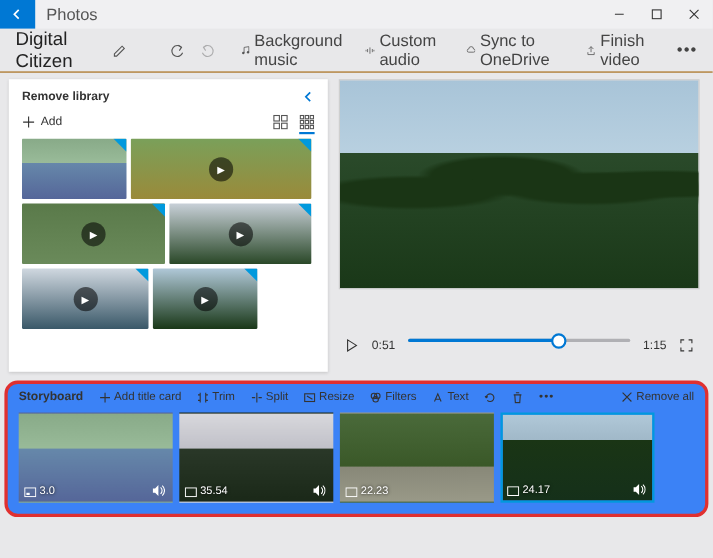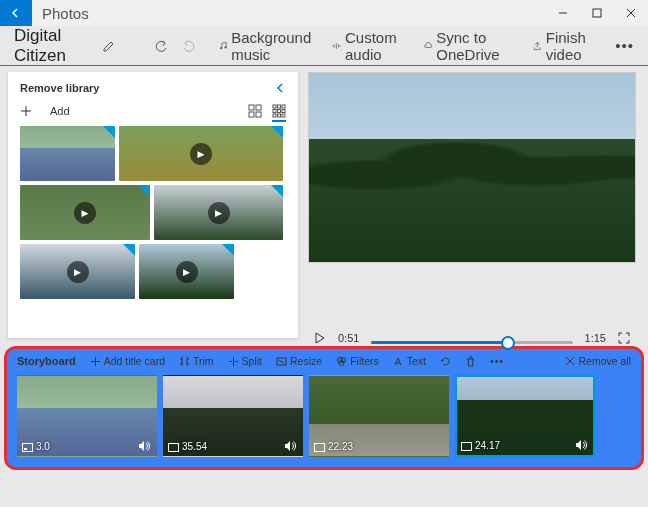--- a/index.html
+++ b/index.html
@@ -15,35 +15,35 @@
 .proj-title { font-size: 17px; font-weight: 400; color: #222; }
 .hicon { display: flex; align-items: center; gap: 4px; font-size: 15px; color: #444; cursor: pointer; }
 .hspacer { flex: 1; }
 
 .main { display: flex; height: 278px; }
 
 .library { width: 290px; background: #fff; margin: 6px 0 6px 8px; box-shadow: 0 1px 3px rgba(0,0,0,0.15); padding: 10px 12px; display: flex; flex-direction: column; }
 .lib-head { display: flex; justify-content: space-between; align-items: center; margin-bottom: 10px; }
 .lib-title { font-size: 11px; font-weight: 600; }
 .lib-tools { display: flex; justify-content: space-between; align-items: center; margin-bottom: 8px; }
-.add-btn { display: flex; align-items: center; gap: 18px; font-size: 11px; }
+.add-btn { display: flex; align-items: center; gap: 5px; font-size: 11px; }
 .viewmodes { display: flex; gap: 10px; }
 .viewmode { width: 14px; height: 14px; position: relative; }
 .viewmode.active::after { content: ""; position: absolute; bottom: -4px; left: 0; right: 0; height: 2px; background: #0078d4; }
 
 .thumbs { flex: 1; overflow: hidden; }
 .thumbrow { display: flex; gap: 4px; margin-bottom: 4px; }
 .thumb { position: relative; background: #556b3a; border-radius: 1px; overflow: hidden; }
 .thumb .dogear { position: absolute; top: 0; right: 0; width: 0; height: 0; border-left: 12px solid transparent; border-top: 12px solid #0099dd; }
 .play-ov { position: absolute; top: 50%; left: 50%; width: 22px; height: 22px; background: rgba(0,0,0,0.55); border-radius: 50%; transform: translate(-50%,-50%); display: flex; align-items: center; justify-content: center; color: #fff; font-size: 9px; }
 
 .preview { flex: 1; padding: 6px 12px 0 10px; display: flex; flex-direction: column; }
 .vidframe { flex: 1; background: linear-gradient(to bottom, #a8c4d8 0%, #b8d0e0 35%, #2a4a2a 35%, #1a3818 100%); border: 1px solid #ccc; position: relative; }
 .treeline { position: absolute; left: 0; right: 0; top: 30%; height: 40%; background: radial-gradient(ellipse at 20% 60%, #1a3515 20%, transparent 25%), radial-gradient(ellipse at 45% 40%, #1a3515 25%, transparent 30%), radial-gradient(ellipse at 70% 55%, #1a3515 22%, transparent 27%), radial-gradient(ellipse at 90% 50%, #1a3515 20%, transparent 25%); }
-.controls { height: 36px; display: flex; align-items: flex-end; gap: 12px; padding: 0 6px; font-size: 11px; color: #333; margin-top: 45px; }
+.controls { height: 36px; display: flex; align-items: flex-start; gap: 12px; padding: 0 6px; font-size: 11px; color: #333; margin-top: 45px; }
 .slider { flex: 1; height: 3px; background: #b0b0b4; position: relative; border-radius: 2px; }
 .slider-fill { position: absolute; left: 0; top: 0; bottom: 0; width: 68%; background: #0078d4; border-radius: 2px; }
 .slider-thumb { position: absolute; left: 68%; top: 50%; width: 14px; height: 14px; background: #fff; border: 2px solid #0078d4; border-radius: 50%; transform: translate(-50%,-50%); }
 
 .storyboard-wrap { border: 3px solid #e03030; border-radius: 12px; margin: 2px 4px 4px 4px; padding: 6px 10px 10px 10px; background: #3b82f6; }
 .sb-tools { display: flex; align-items: center; gap: 14px; margin-bottom: 8px; font-size: 10.5px; color: #333; }
 .sb-tools .sp { flex: 1; }
 .sb-title { font-weight: 600; font-size: 11px; }
 .tool { display: flex; align-items: center; gap: 3px; cursor: pointer; }
 

